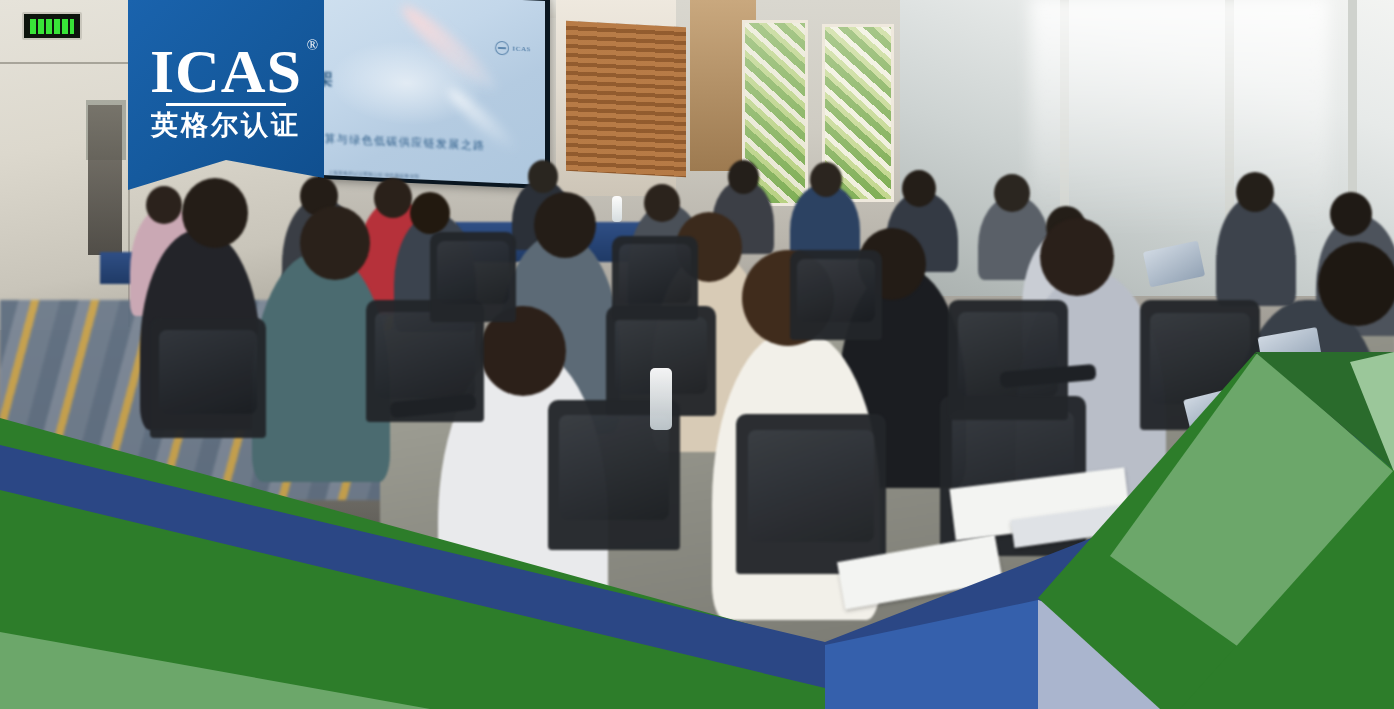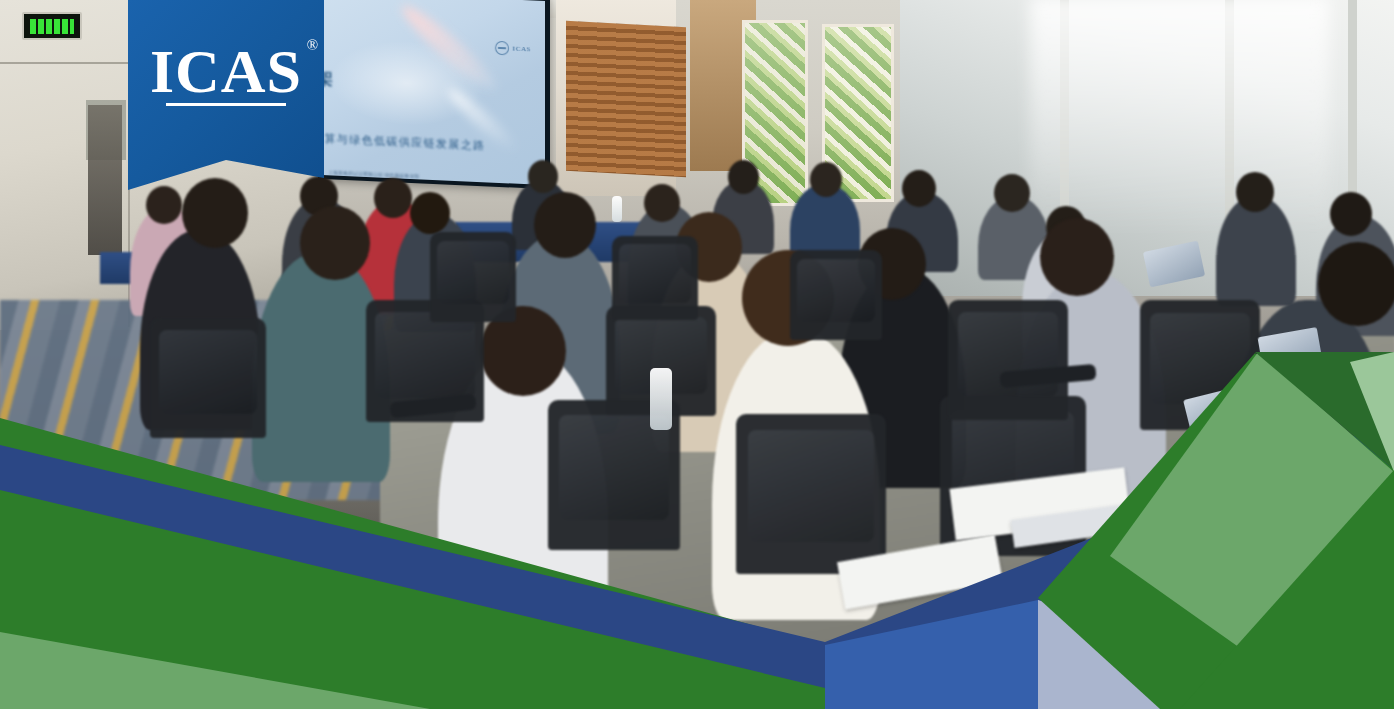--- a/index.html
+++ b/index.html
@@ -343,20 +343,21 @@
     <div class="bottle" style="left:650px;top:368px;width:22px;height:62px;border-radius:5px"></div>
   </div>
 
   <div class="logo-plate" style="background: linear-gradient(135deg, rgb(26, 99, 173) 0%, rgb(21, 90, 158) 45%, rgb(15, 77, 140) 100%);">
     <div class="logo-inner">
       <div class="logo-main">
         <span>ICAS</span>
         <span class="logo-reg">®</span>
       </div>
       <div class="logo-rule"></div>
+      <div class="logo-cn">英格尔认证</div>
     </div>
   </div>
 
   <div class="geo">
     <svg viewBox="0 0 1394 709" xmlns="http://www.w3.org/2000/svg">
 
       <polygon id="g-green-top" points="0,418 825,645 1394,425 1394,470 825,690 0,447" fill="#2D7D2A"></polygon>
       <polygon id="g-blue-stripe" points="0,445 825,642 1394,420 1394,468 825,692 0,492" fill="#2B4785"></polygon>
       <polygon id="g-green-field" points="0,490 825,688 1394,466 1394,709 0,709" fill="#2D7D2A"></polygon>
       <polygon id="g-green-pale" points="0,632 430,709 0,709" fill="#6CA76A"></polygon>

